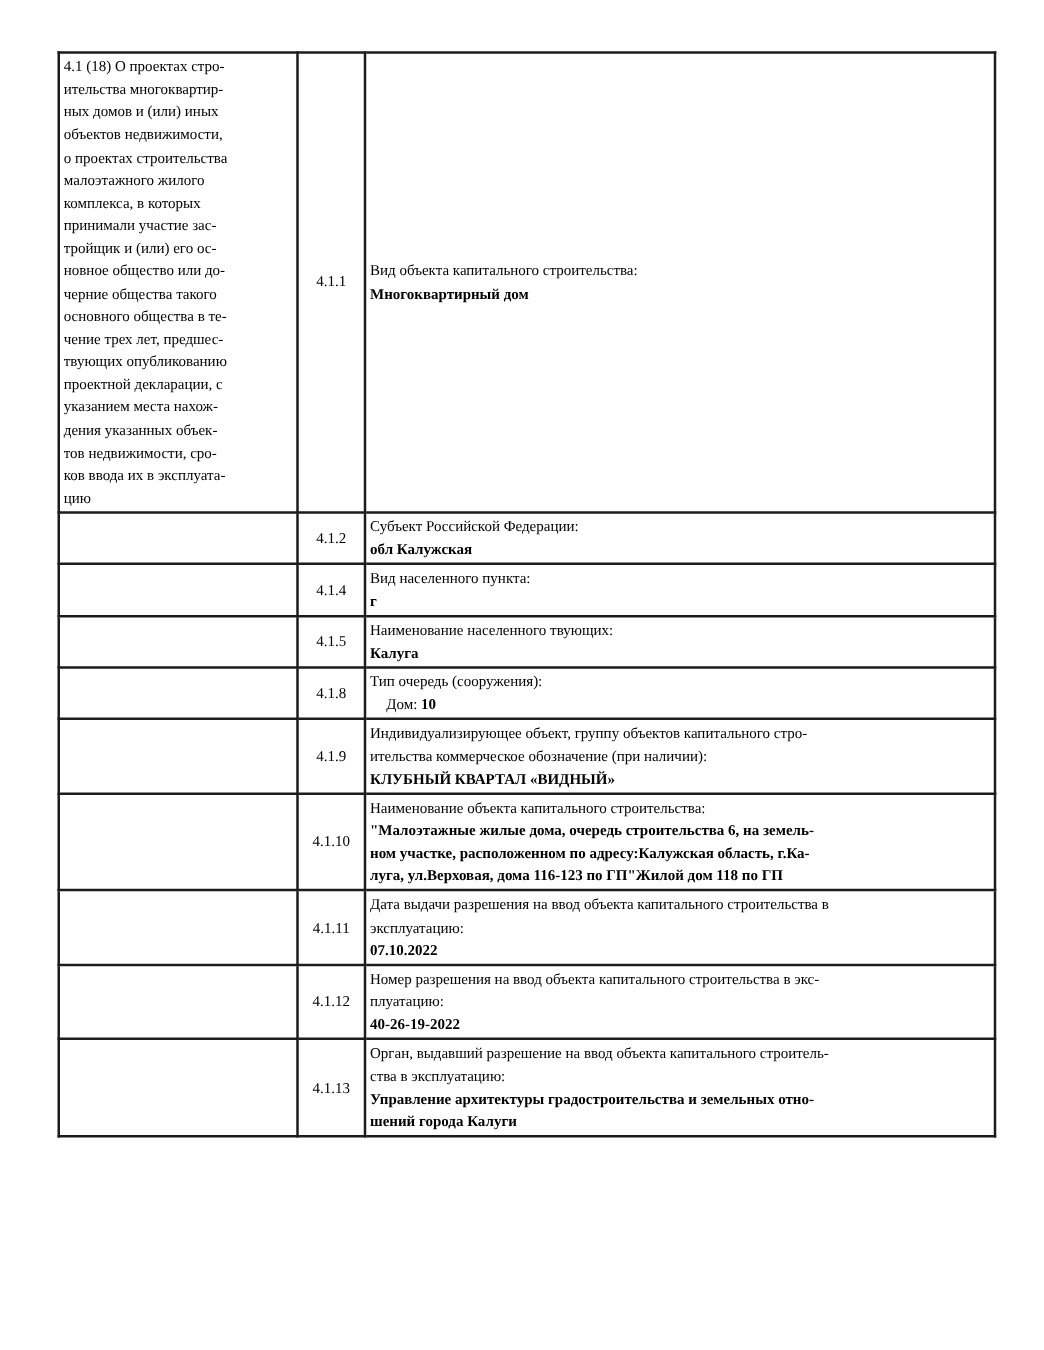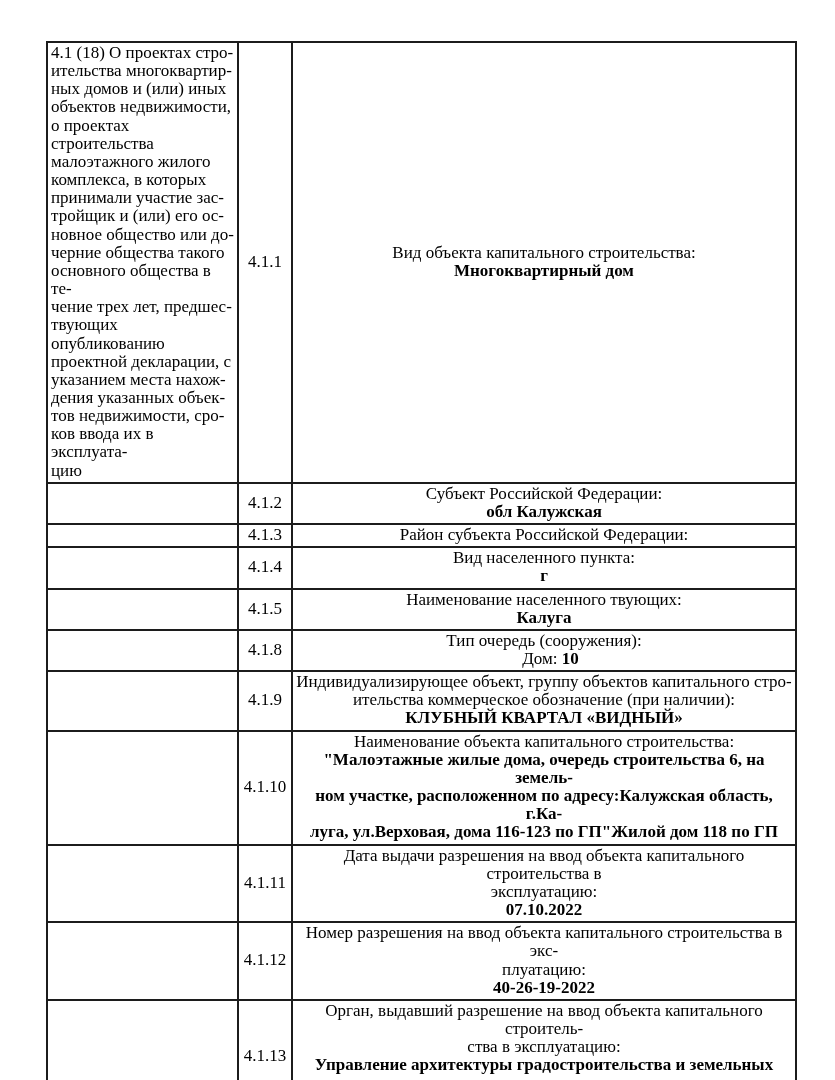--- a/index.html
+++ b/index.html
@@ -19,29 +19,29 @@
   table.decl {
     position: absolute;
     left: 46px;
     top: 41px;
     width: 741px;
     border-collapse: collapse;
     table-layout: fixed;
   }
   table.decl td {
     border: 2px solid #1c1c1c;
-    font-size: 17px;
+    font-size: 12px;
     line-height: 18.15px;
     padding: 1px 3px 2px 3px;
     vertical-align: middle;
     overflow: hidden;
   }
   td.c1 { width: 183px; }
   td.c2 { width: 46px; padding-left: 2px; text-align: center; }
-  td.c3 { width: 496px; padding-left: 4px; padding-right: 1px; text-align: center; }
+  td.c3 { width: 496px; padding-left: 4px; padding-right: 1px; }
   tr.first td { height: 358px; }
   td.desc-cell {
     vertical-align: top;
     white-space: pre-line;
   }
   .lbl { white-space: pre-line; }
   .val { white-space: pre-line; font-weight: bold; }
   .vpfx { font-weight: normal; margin-left: 13px; }
 </style>
 </head>
@@ -76,27 +76,20 @@
         <div class="lbl">Вид объекта капитального строительства:</div>
         <div class="val">Многоквартирный дом</div>
       </td>
     </tr>
     <tr>
       <td class="c1"></td>
       <td class="c2">4.1.2</td>
       <td class="c3">
         <div class="lbl">Субъект Российской Федерации:</div>
         <div class="val">обл Калужская</div>
-      </td>
-    </tr>
-    <tr>
-      <td class="c1"></td>
-      <td class="c2">4.1.3</td>
-      <td class="c3">
-        <div class="lbl">Район субъекта Российской Федерации:</div>
       </td>
     </tr>
     <tr>
       <td class="c1"></td>
       <td class="c2">4.1.4</td>
       <td class="c3">
         <div class="lbl">Вид населенного пункта:</div>
         <div class="val">г</div>
       </td>
     </tr>

